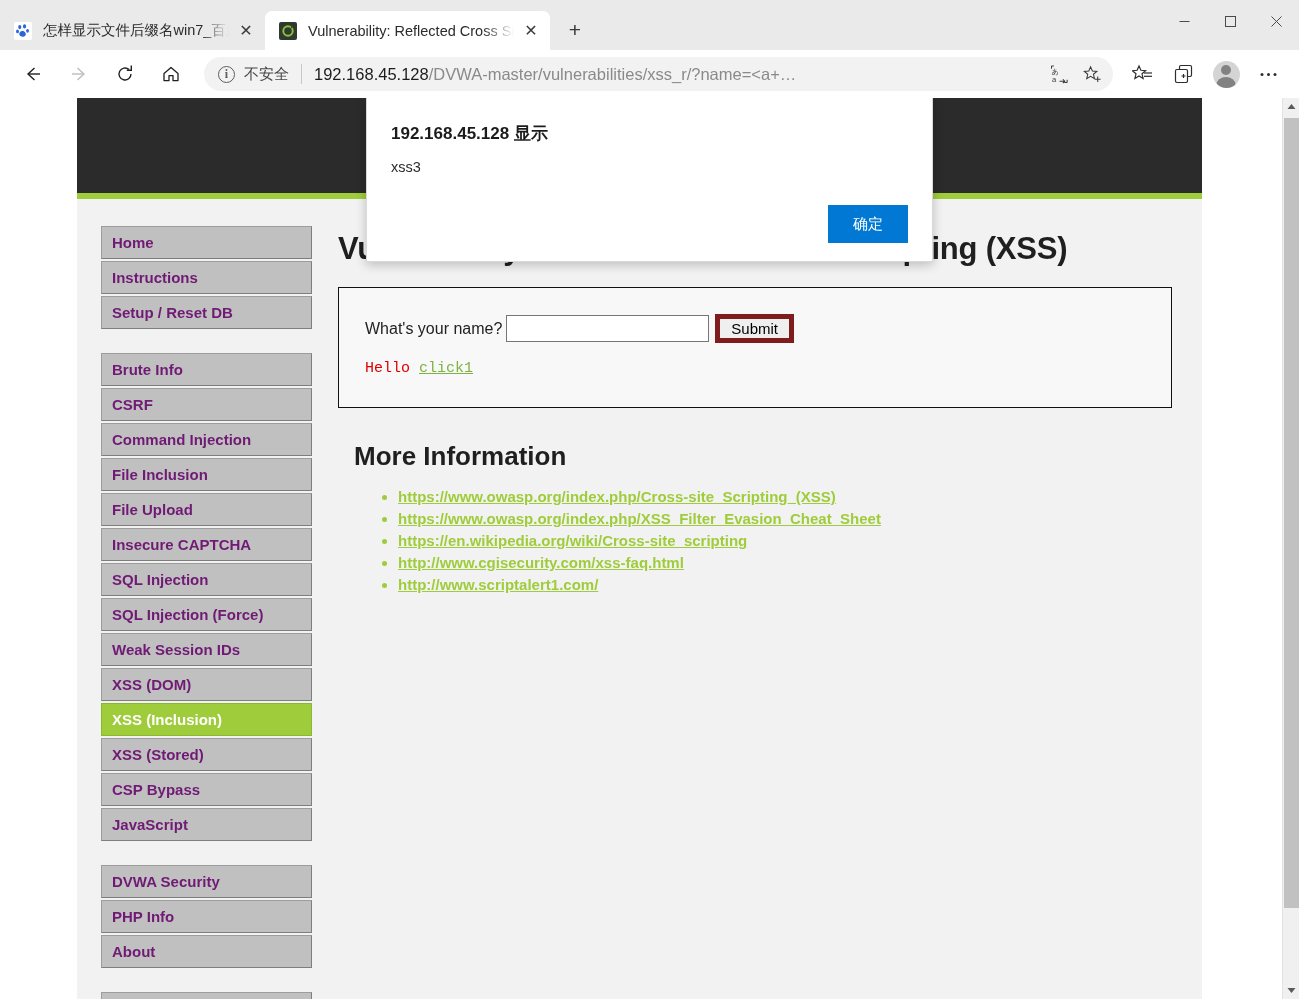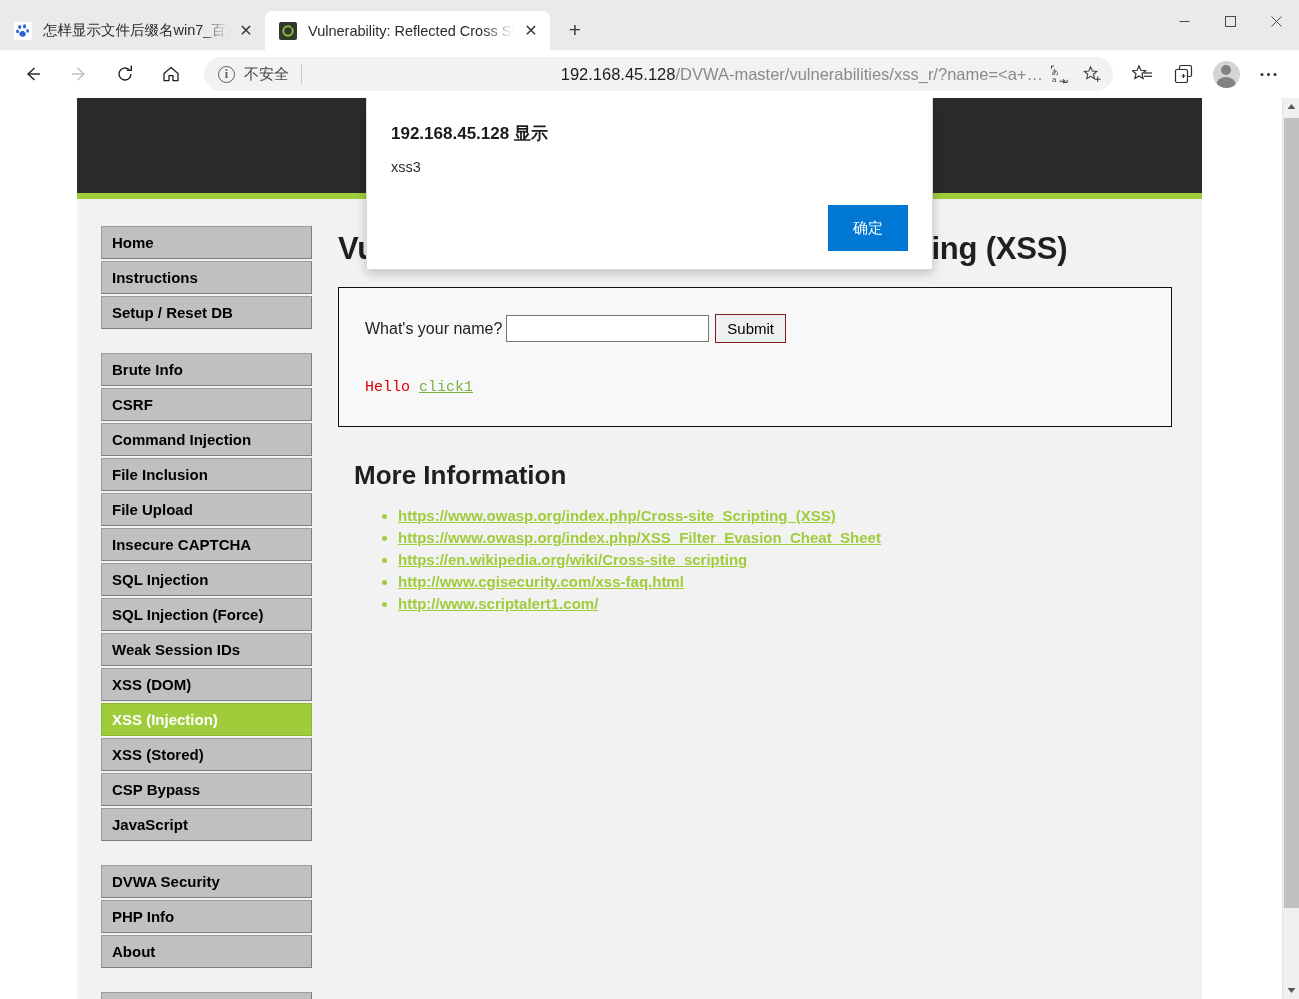--- a/index.html
+++ b/index.html
@@ -131,21 +131,20 @@
     margin: 0 12px;
     flex: 0 0 1px;
   }
   .url {
     font-size: 16.5px;
     color: #8a8a8a;
     white-space: nowrap;
     overflow: hidden;
     flex: 1 1 auto;
     min-width: 0;
-    text-align: right;
   }
   .url b { color: #1c1c1c; font-weight: normal; }
   .omni-icon {
     width: 30px; height: 30px; flex: 0 0 30px;
     display: flex; align-items: center; justify-content: center;
     margin-left: 2px;
   }
   .tb-icon {
     width: 36px; height: 36px; flex: 0 0 36px;
     display: flex; align-items: center; justify-content: center;
@@ -209,21 +208,21 @@
     padding: 27px 10px 0 24px;
     background: #f2f2f2;
   }
   .nav-group { margin-bottom: 24px; }
   .nav-item {
     display: block;
     background: #c0c0c0;
     border: 1px solid #9d9d9d;
     border-bottom-color: #7e7e7e;
     border-right-color: #7e7e7e;
-    color: #000000;
+    color: #701a75;
     font-size: 15px;
     font-weight: bold;
     padding: 7px 0 7px 10px;
     margin-bottom: 2px;
     line-height: 17px;
     white-space: nowrap;
   }
   .nav-item.active {
     background: #9fcc3b;
     color: #ffffff;
@@ -245,39 +244,39 @@
     letter-spacing: -0.2px;
   }
   .vuln-box {
     background: #f8f8f8;
     border: 1px solid #111111;
     padding: 26px 26px 30px 26px;
     margin-bottom: 33px;
   }
   .form-row {
     display: flex; align-items: center;
-    margin-bottom: 36px;
+    margin-bottom: 17px;
   }
   .form-label {
     font-size: 16px; color: #222222;
     margin-right: 4px;
   }
   .name-input {
     width: 203px; height: 27px;
     border: 1px solid #767676;
     background: #ffffff;
     font-size: 14px;
     padding: 0 4px;
     margin-right: 6px;
   }
   .submit-btn {
     height: 29px;
     padding: 0 11px;
     background: #efefef;
-    border: 1px solid #7f1d1d;
+    border: 5px solid #7f1d1d;
     font-size: 15px;
     color: #000000;
     font-family: "Liberation Sans", sans-serif;
   }
   .hello-line {
     font-family: "Liberation Mono", monospace;
     font-size: 15px;
     color: #e00000;
   }
   .hello-line a {
@@ -346,21 +345,21 @@
   .dlg-msg {
     font-size: 14.5px;
     color: #2b2b2b;
     margin-bottom: 30px;
   }
   .dlg-actions { display: flex; justify-content: flex-end; }
   .dlg-ok {
     background: #0078d4;
     color: #ffffff;
     border: none;
-    width: 80px; height: 46px;
+    width: 80px; height: 38px;
     font-size: 15px;
     font-family: "Liberation Sans", sans-serif;
   }
 </style>
 </head>
 <body>
 
 <div class="browser">
 
   <div class="tabstrip">
@@ -505,21 +504,21 @@
               <div class="nav-item">Brute Info</div>
               <div class="nav-item">CSRF</div>
               <div class="nav-item">Command Injection</div>
               <div class="nav-item">File Inclusion</div>
               <div class="nav-item">File Upload</div>
               <div class="nav-item">Insecure CAPTCHA</div>
               <div class="nav-item">SQL Injection</div>
               <div class="nav-item">SQL Injection (Force)</div>
               <div class="nav-item">Weak Session IDs</div>
               <div class="nav-item">XSS (DOM)</div>
-              <div class="nav-item active">XSS (Injection)</div>
+              <div class="nav-item active">XSS (Inclusion)</div>
               <div class="nav-item">XSS (Stored)</div>
               <div class="nav-item">CSP Bypass</div>
               <div class="nav-item">JavaScript</div>
             </div>
 
             <div class="nav-group">
               <div class="nav-item">DVWA Security</div>
               <div class="nav-item">PHP Info</div>
               <div class="nav-item">About</div>
             </div>

